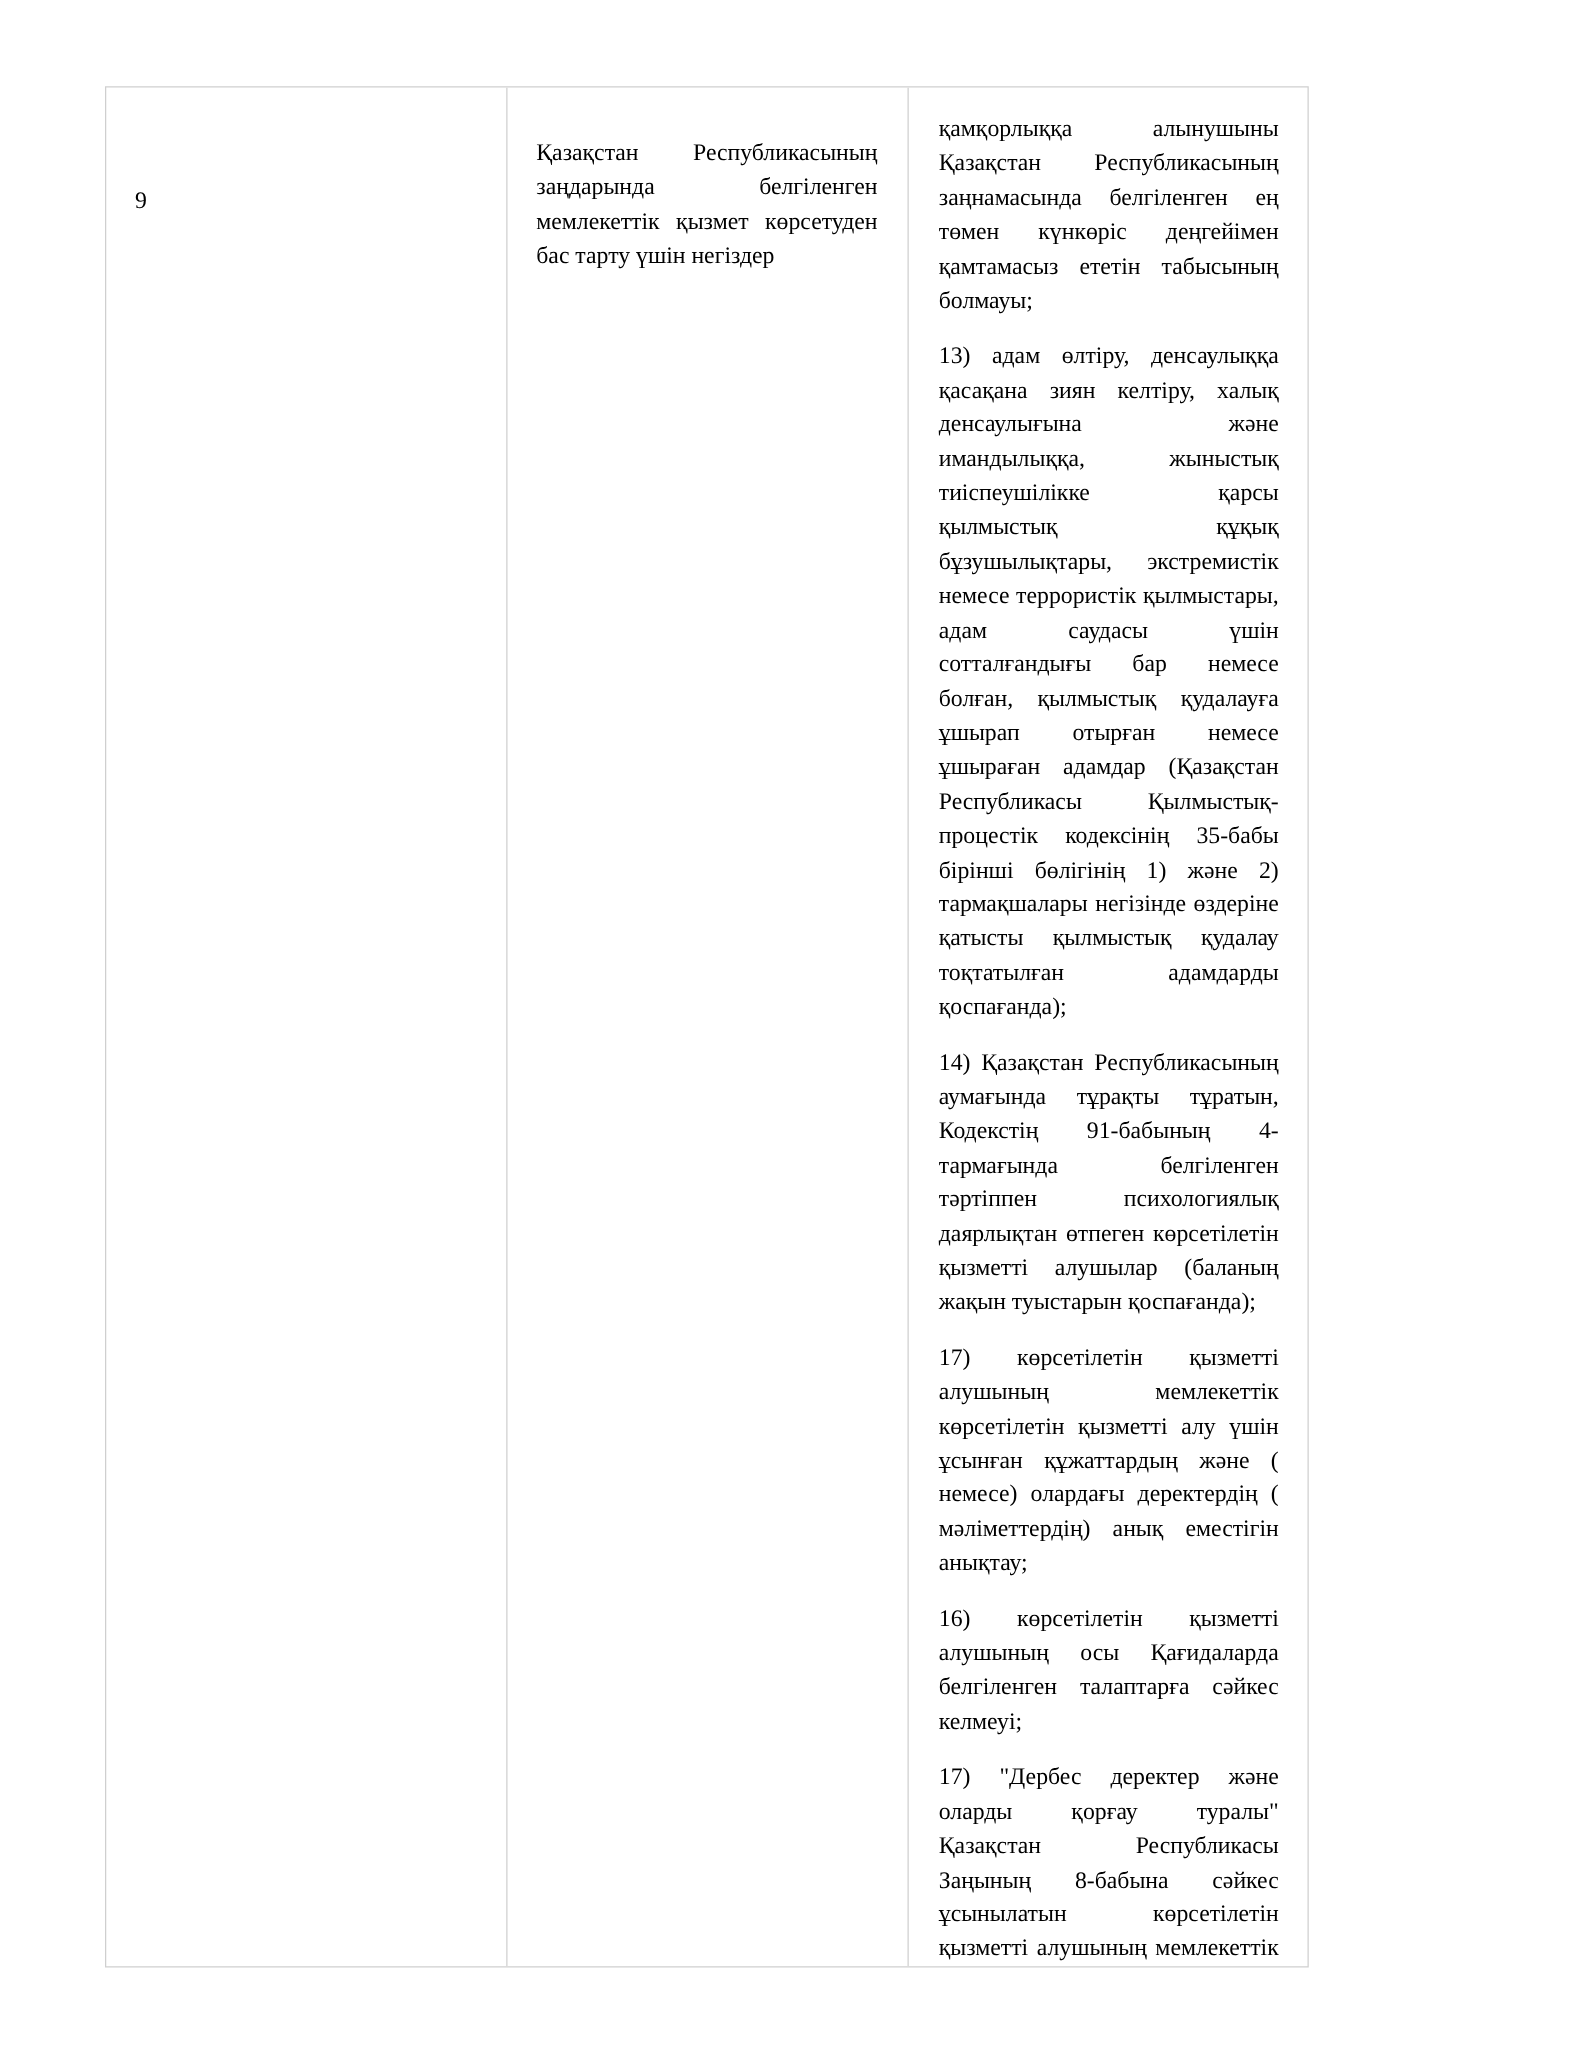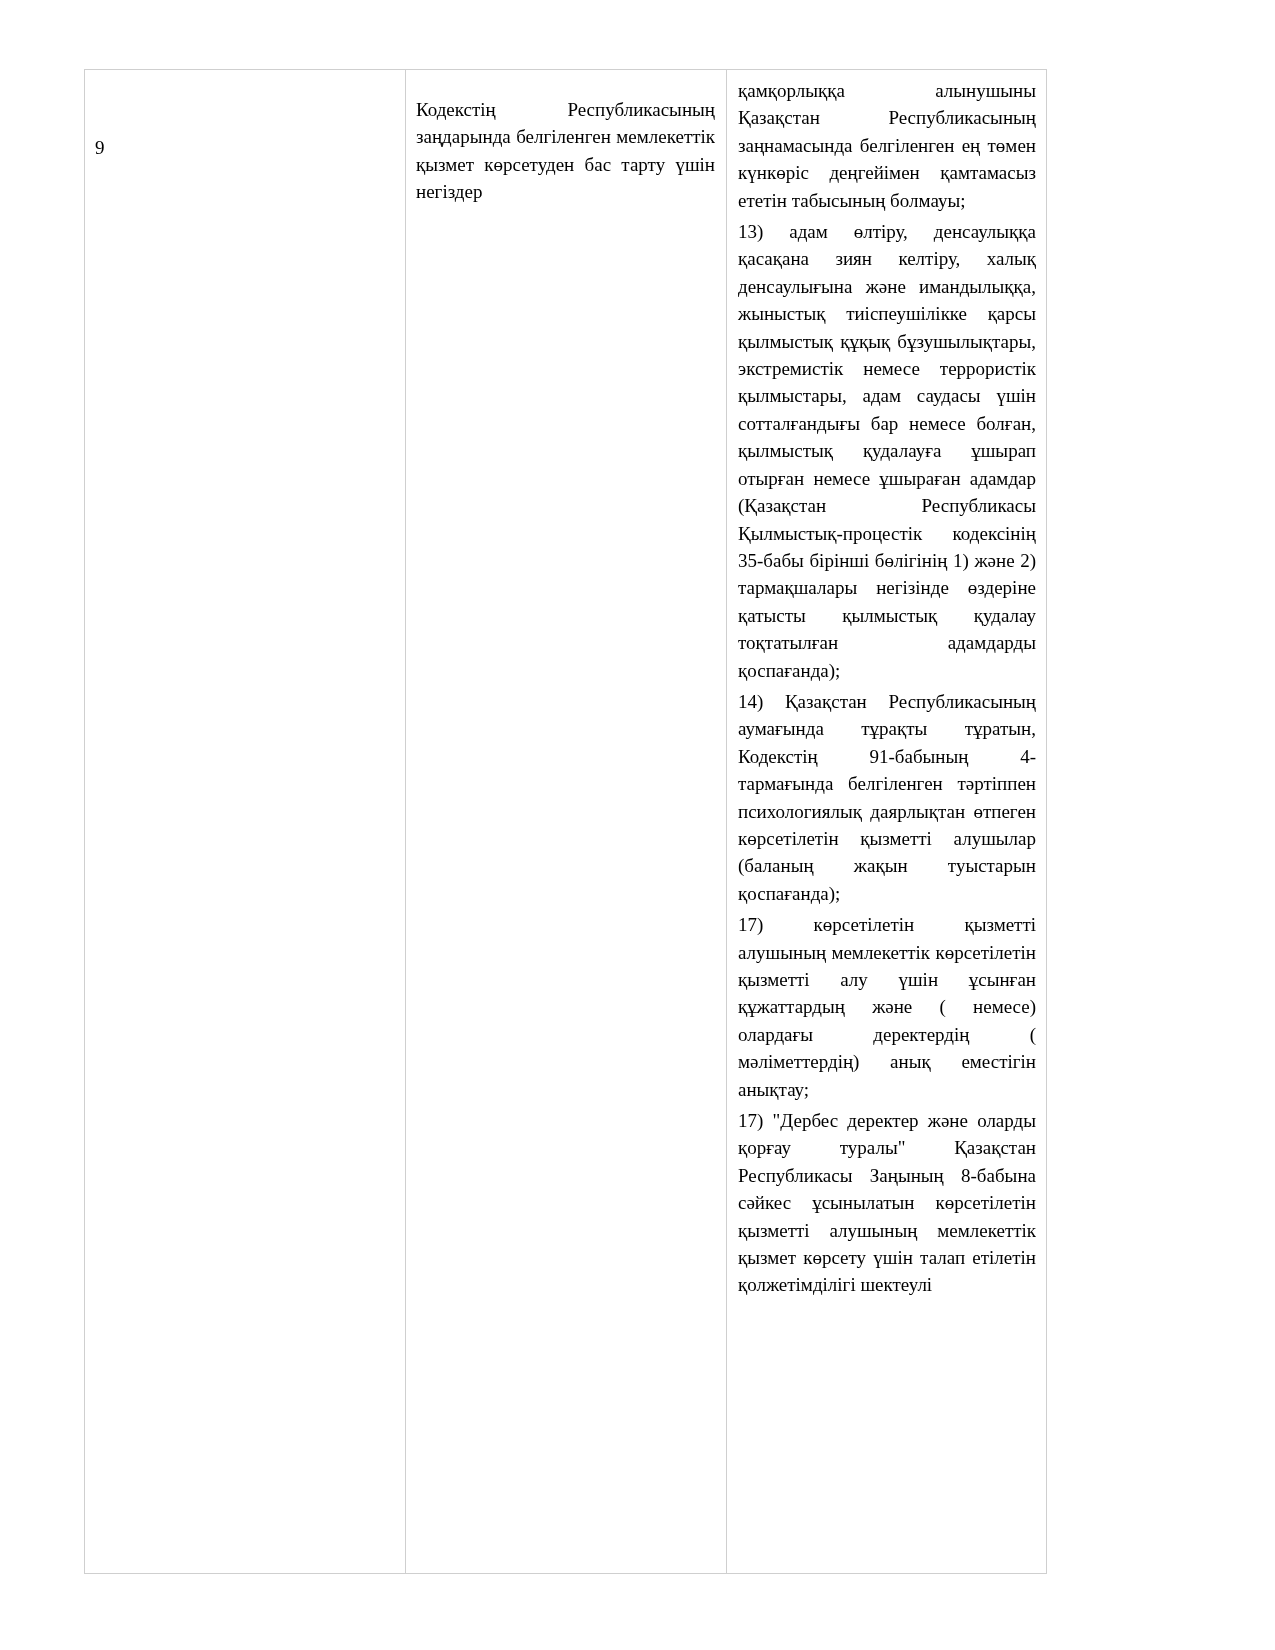--- a/index.html
+++ b/index.html
@@ -54,43 +54,44 @@
   .cell-criterion {
     width: 321px;
     flex: 0 0 321px;
     padding: 22px 7px 0 6px;
   }
   .cell-grounds {
     flex: 1 1 auto;
     padding: 3px 6px 0 7px;
   }
   .cell p {
-    margin: 4px;
+    margin: 17px;
     padding: 0;
   }
 </style>
 </head>
 <body>
 
 <div class="page">
   <div class="doc-table">
     <div class="cell cell-num">
       <p>9</p>
     </div>
     <div class="cell cell-criterion">
-      <p>Кодекстің Республикасының заңдарында белгіленген мемлекеттік қызмет көрсетуден бас тарту үшін негіздер</p>
+      <p>Қазақстан Республикасының заңдарында белгіленген мемлекеттік қызмет көрсетуден бас тарту үшін негіздер</p>
     </div>
     <div class="cell cell-grounds">
 
         <p>қамқорлыққа алынушыны Қазақстан Республикасының заңнамасында белгіленген ең төмен күнкөріс деңгейімен қамтамасыз ететін табысының болмауы;</p>
 
 
         <p>13) адам өлтіру, денсаулыққа қасақана зиян келтіру, халық денсаулығына және имандылыққа, жыныстық тиіспеушілікке қарсы қылмыстық құқық бұзушылықтары, экстремистік немесе террористік қылмыстары, адам саудасы үшін сотталғандығы бар немесе болған, қылмыстық қудалауға ұшырап отырған немесе ұшыраған адамдар (Қазақстан Республикасы Қылмыстық-процестік кодексінің 35-бабы бірінші бөлігінің 1) және 2) тармақшалары негізінде өздеріне қатысты қылмыстық қудалау тоқтатылған адамдарды қоспағанда);</p>
 
         <p>14) Қазақстан Республикасының аумағында тұрақты тұратын, Кодекстің 91-бабының 4-тармағында белгіленген тәртіппен психологиялық даярлықтан өтпеген көрсетілетін қызметті алушылар (баланың жақын туыстарын қоспағанда);</p>
 
         <p>17) көрсетілетін қызметті алушының мемлекеттік көрсетілетін қызметті алу үшін ұсынған құжаттардың және ( немесе) олардағы деректердің ( мәліметтердің) анық еместігін анықтау;</p>
 
+        <p>16) көрсетілетін қызметті алушының осы Қағидаларда белгіленген талаптарға сәйкес келмеуі;</p>
 
         <p>17) "Дербес деректер және оларды қорғау туралы" Қазақстан Республикасы Заңының 8-бабына сәйкес ұсынылатын көрсетілетін қызметті алушының мемлекеттік қызмет көрсету үшін талап етілетін қолжетімділігі шектеулі</p>
       </div>
   </div>
 </div>
 
 </body></html>

